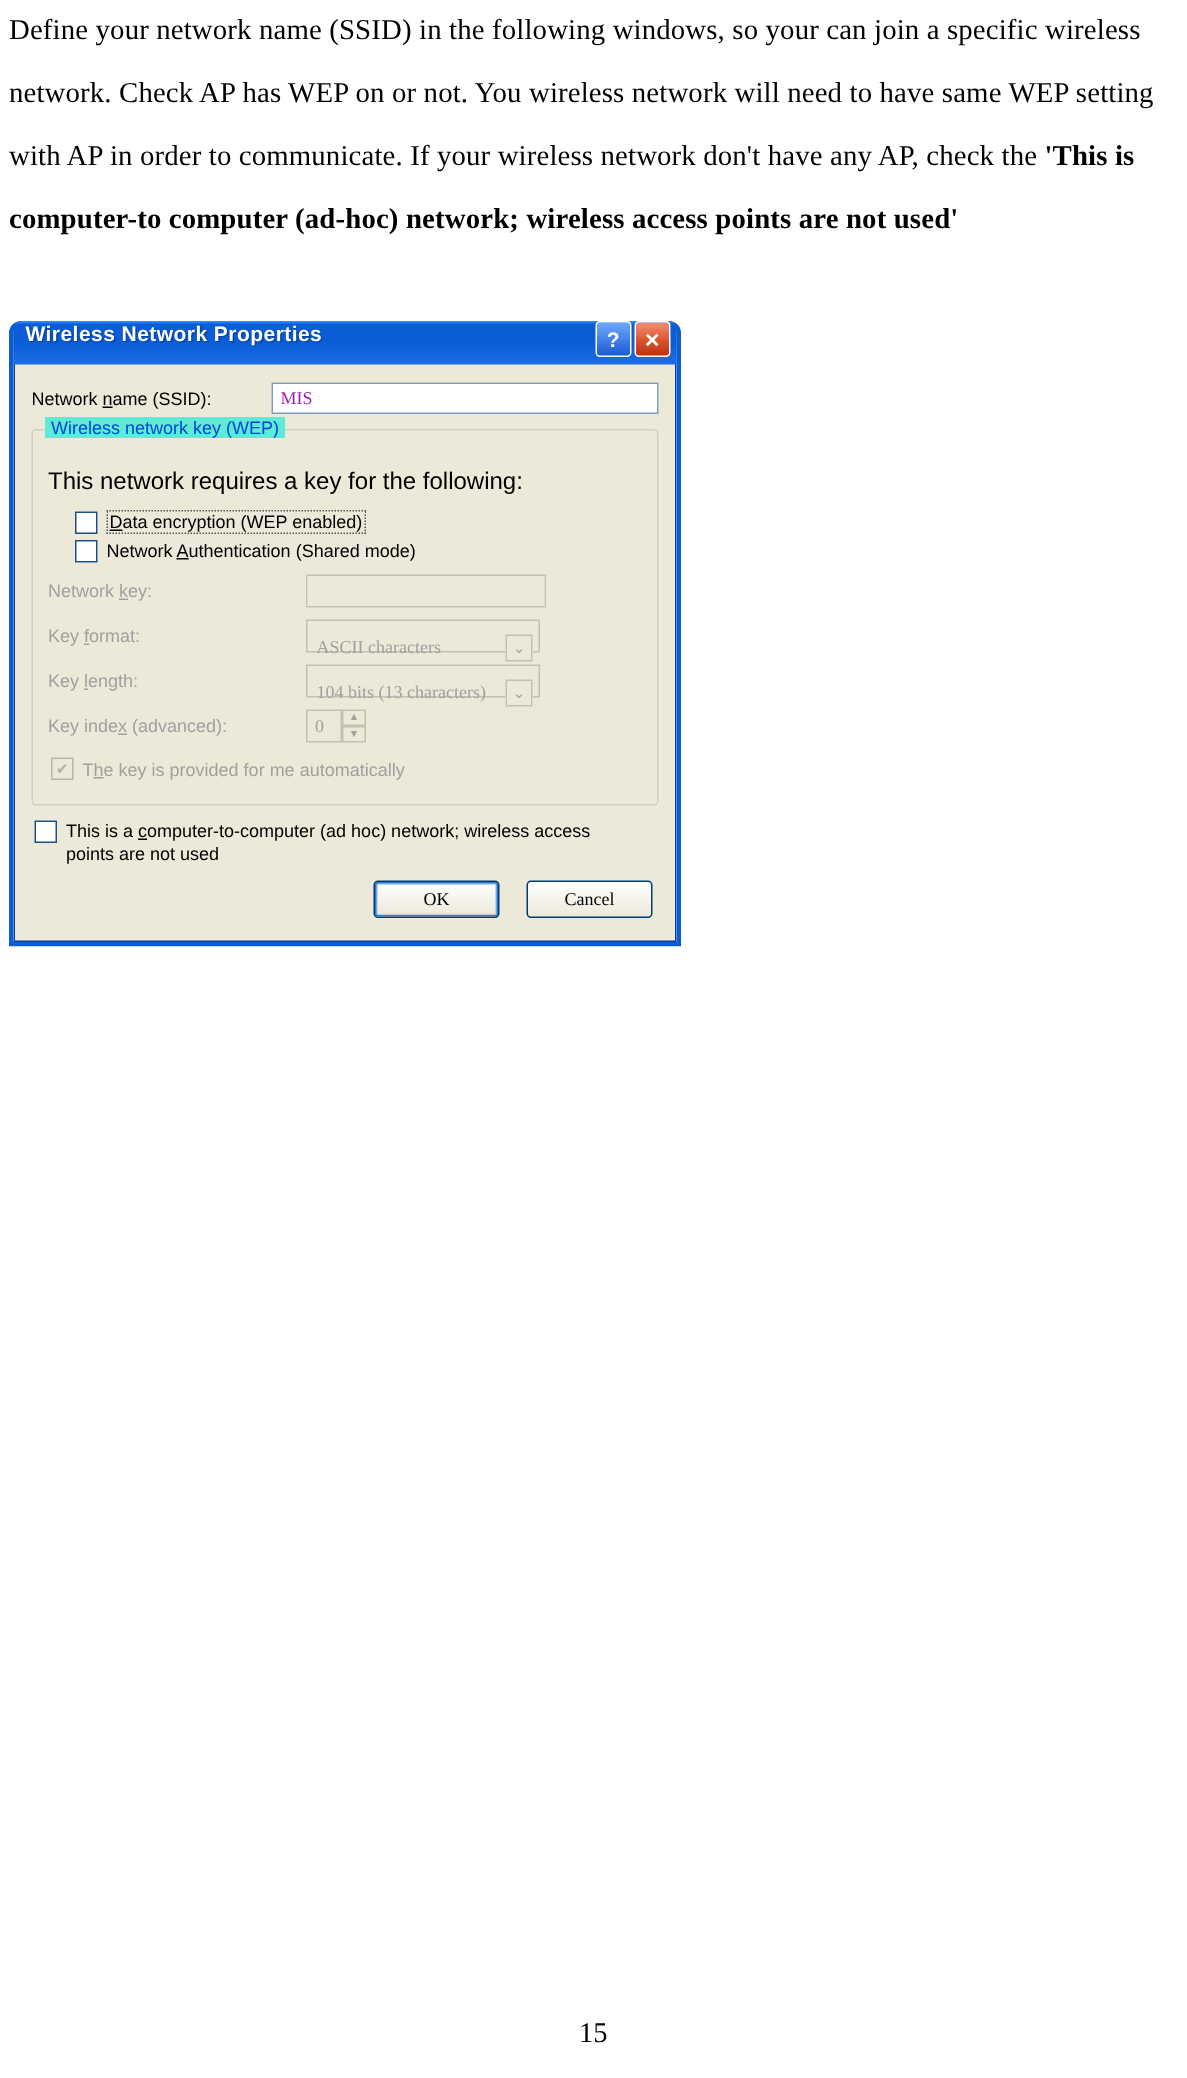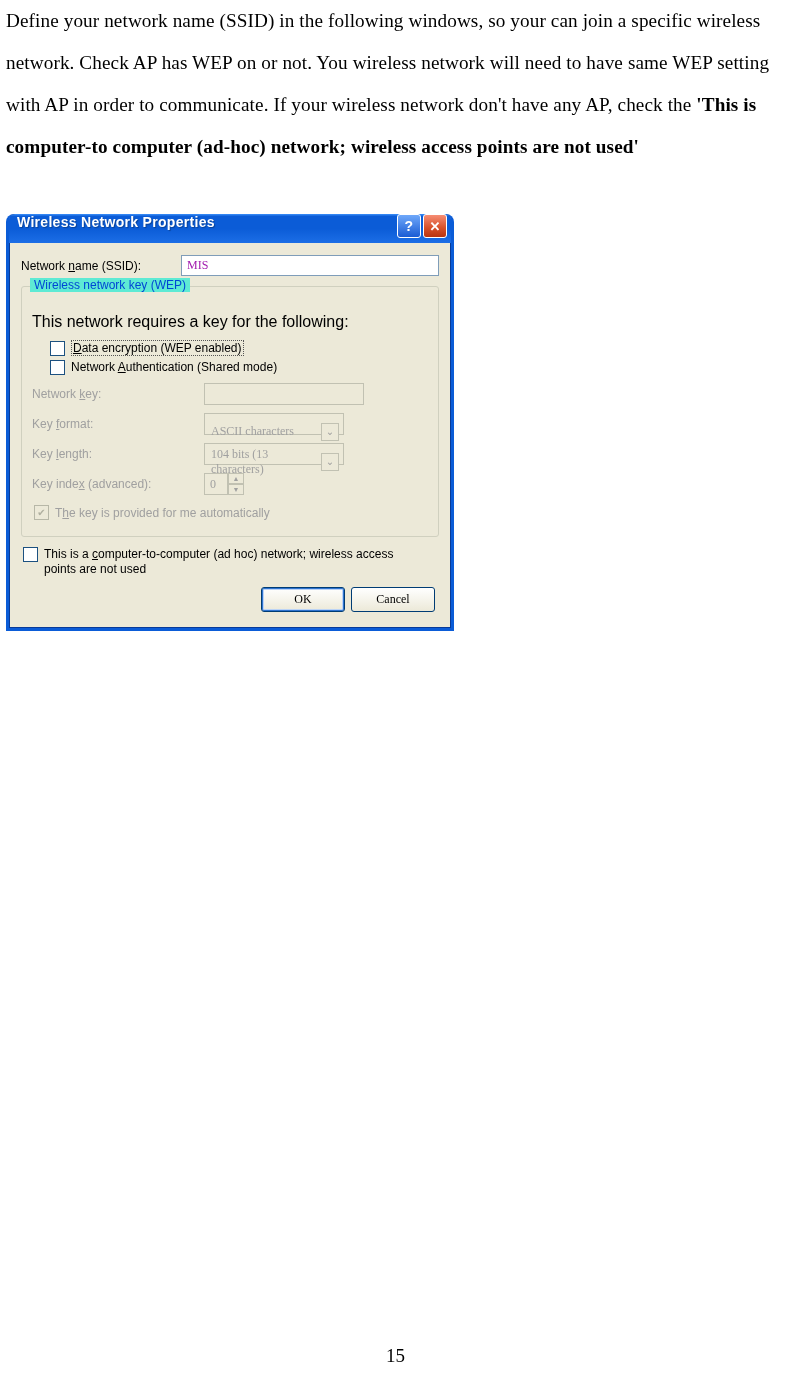--- a/index.html
+++ b/index.html
@@ -45,31 +45,31 @@
 
 .chk-row{display:flex;align-items:center;margin:2px 0 4px 18px;font-size:12px}
 .chk-row.outer{margin:10px 0 0 2px;align-items:flex-start}
 .xp-check{width:13px;height:13px;border:1px solid #1c5180;background:#fff;margin-right:6px;flex:0 0 13px;display:flex;align-items:center;justify-content:center;font-size:10px;color:#21a121}
 .xp-check.disabled{border-color:#b7b7a7;background:#ece9d8;color:#b0b0a0}
 .chk-label{line-height:15px}
 .chk-label .sel{border:1px dotted #555;padding:0 1px}
 
 .kv{display:flex;align-items:center;margin:8px 0;font-size:12px;color:#a0a0a0}
 .kv .kvlbl{width:172px}
-.combo{width:140px;height:22px;border:1px solid #c1c1b2;background:#ece9d8;color:#a0a0a0;display:flex;align-items:center;padding:15px 4px 0 6px;box-sizing:border-box}
+.combo{width:156px;height:22px;border:1px solid #c1c1b2;background:#ece9d8;color:#a0a0a0;display:flex;align-items:center;padding:15px 4px 0 6px;box-sizing:border-box}
 .combo .ct{flex:1;font:12px Tahoma}
 .combo .dd{width:16px;height:16px;border:1px solid #c1c1b2;background:#ece9d8;display:flex;align-items:center;justify-content:center;color:#a0a0a0;font-size:10px}
 .spin{width:40px;height:22px;display:flex}
 .spin .sv{flex:1;border:1px solid #c1c1b2;background:#ece9d8;display:flex;align-items:center;padding-left:5px;color:#a0a0a0;font:12px Tahoma}
 .spin .spb{width:16px;display:flex;flex-direction:column}
 .spin .sbtn{flex:1;border:1px solid #c1c1b2;background:#ece9d8;font-size:7px;display:flex;align-items:center;justify-content:center;color:#a0a0a0}
 
 .auto-row{display:flex;align-items:center;margin:10px 0 4px 2px;font-size:12px;color:#a0a0a0}
 
-.btn-row{display:flex;justify-content:flex-end;gap:6px;margin:10px 4px 6px 0}
+.btn-row{display:flex;justify-content:flex-end;gap:18px;margin:10px 4px 6px 0}
 .xp-btn{
  min-width:82px;height:23px;border:1px solid #003c74;border-radius:3px;
  background:linear-gradient(180deg,#fff,#ece9d8);
  font:12px Tahoma;display:flex;align-items:center;justify-content:center;color:#000
 }
 .xp-btn.default{box-shadow:0 0 0 1px #2f74d0 inset,0 0 0 2px #bcd4f6 inset}
 </style>
 </head>
 <body>
 

